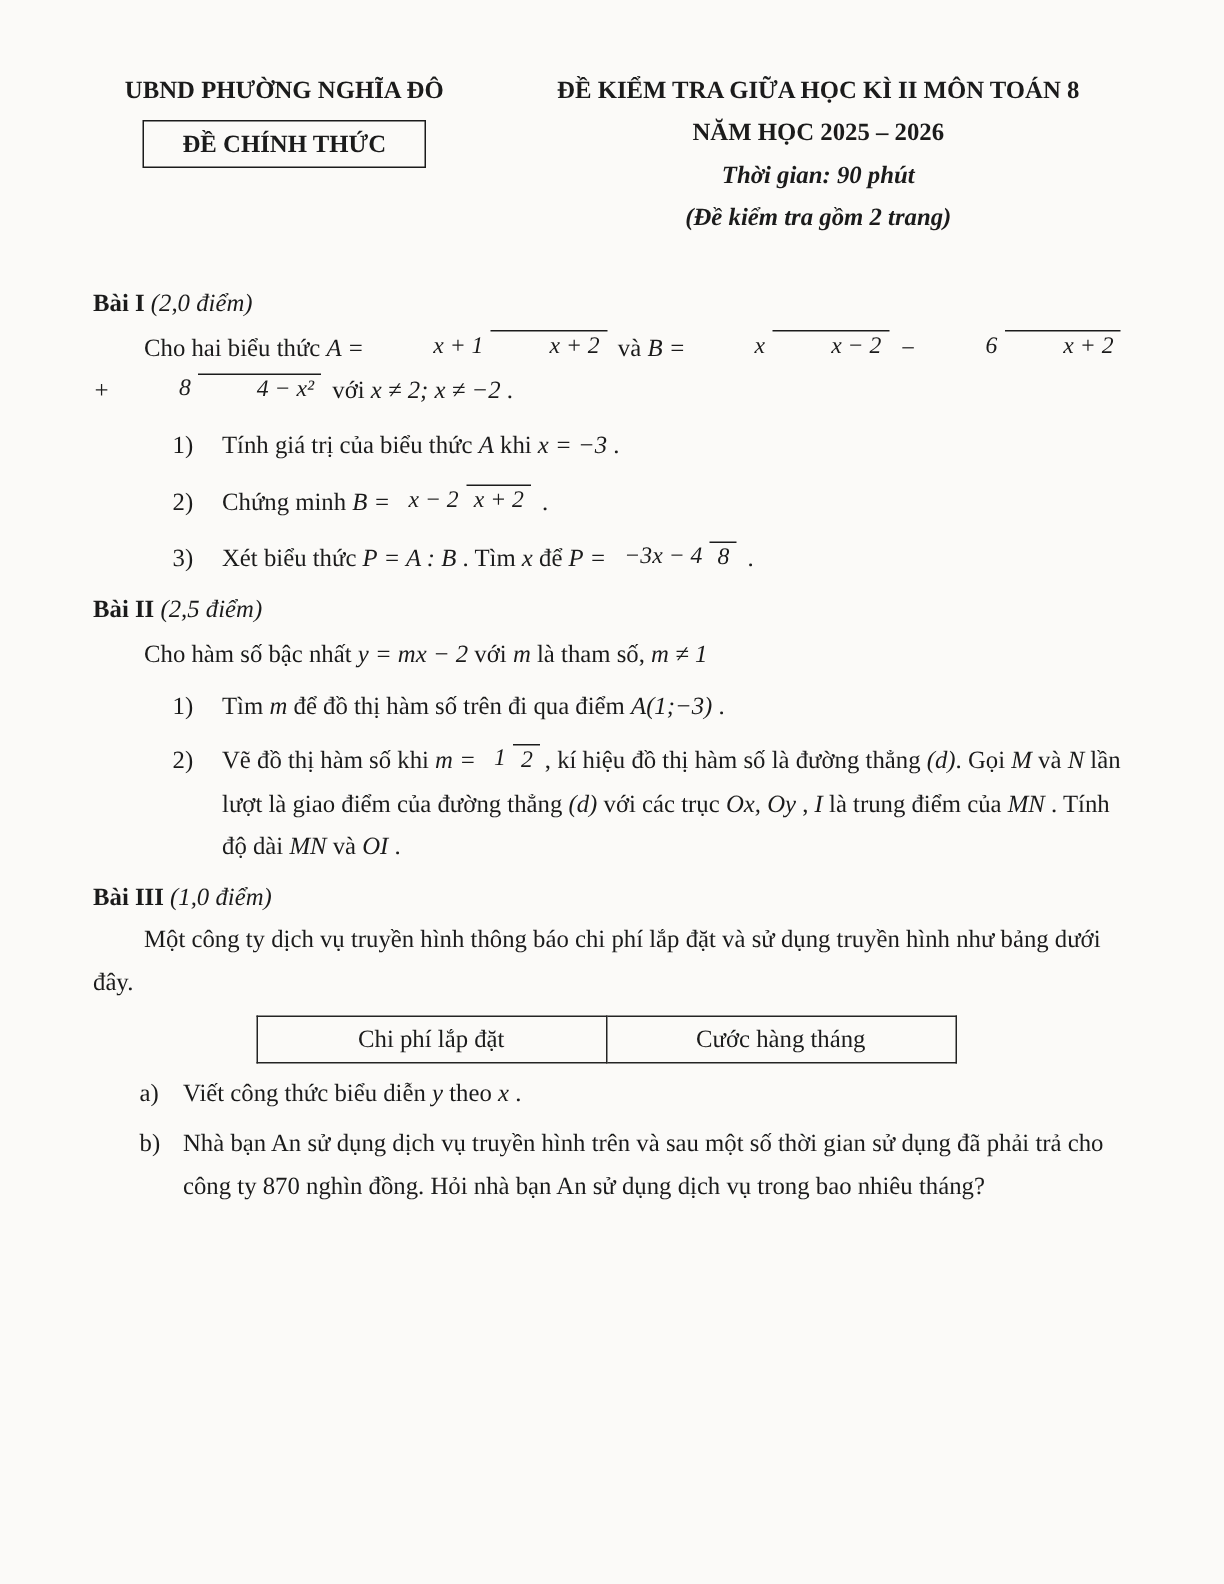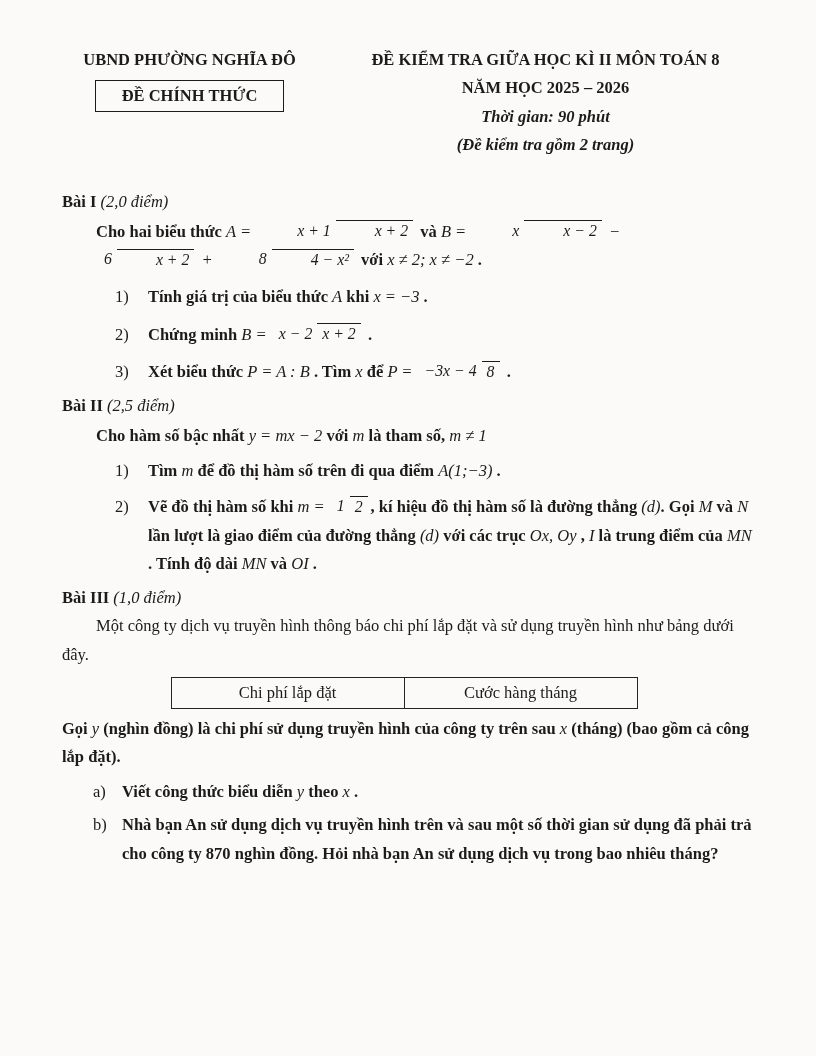--- a/index.html
+++ b/index.html
@@ -32,21 +32,21 @@
   .b{font-weight:bold;}
   .bi{font-weight:bold;font-style:italic;}
   
   .sec-head{margin:10px 0 4px 0;}
   .sec-head .pts{font-style:italic;font-weight:normal;}
   .para{line-height:1.72;}
   .indent{text-indent:34px;}
   .rich-line{margin:6px 0;}
   
   .mv{font-style:italic;}
-  .tx{font-style:normal;font-weight:bold;}
+  .tx{font-style:normal;}
   .frac{
     display:inline-flex;flex-direction:row;align-items:center;
     vertical-align:middle;margin:0 3px;line-height:1.25;
     font-style:italic;font-size:15.8px;position:relative;top:-2px;
   }
   .frac .num{padding:0 5px;}
   .frac .den{padding:0 5px;border-top:1.3px solid #1b1b1b;font-style:italic;}
   
   .items{margin-left:53px;}
   .item{display:flex;align-items:flex-start;line-height:1.72;margin:5px 0;}
@@ -156,21 +156,20 @@
     <table class="price">
       <tbody>
           <tr>
         <th>Chi phí lắp đặt</th>
         <th>Cước hàng tháng</th>
       </tr>
     </tbody>
       </table>
   </div>
 
-  <div class="para"><span class="tx">Gọi </span><span class="mv">y</span><span class="tx"> (nghìn đồng) là chi phí sử dụng truyền hình của công ty trên sau </span><span class="mv">x</span><span class="tx"> (tháng) (bao gồm cả công lắp đặt).</span></div>
 
   <div class="sub-items mt6">
     <div class="item">
       <span class="marker">a)</span>
       <span class="body"><span class="tx">Viết công thức biểu diễn </span><span class="mv">y</span><span class="tx"> theo </span><span class="mv">x</span><span class="tx"> .</span></span>
     </div>
     <div class="item">
       <span class="marker">b)</span>
       <span class="body"><span class="tx">Nhà bạn An sử dụng dịch vụ truyền hình trên và sau một số thời gian sử dụng đã phải trả cho công ty 870 nghìn đồng. Hỏi nhà bạn An sử dụng dịch vụ trong bao nhiêu tháng?</span></span>
     </div>

